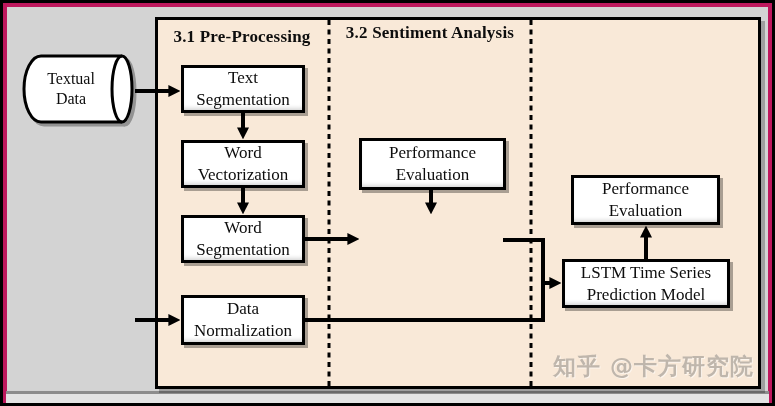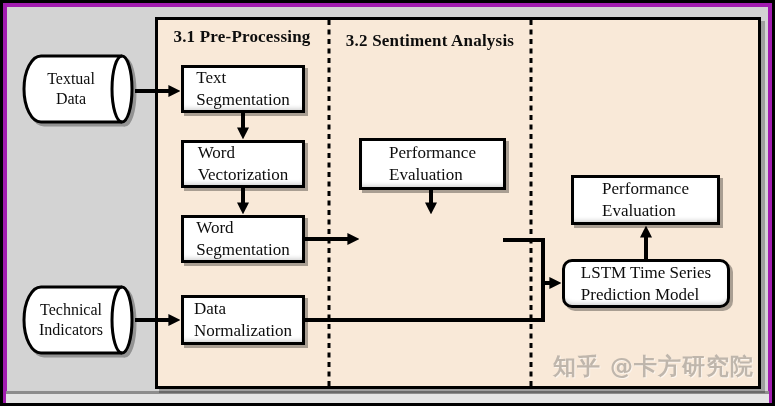--- a/index.html
+++ b/index.html
@@ -6,53 +6,53 @@
     --panel-fill:#f9e9d8;
     --bg:#d3d3d3;
     --box-fill:#ffffff;
     --line:#000000;
     --watermark:#bfb6ac;
   }
   *{margin:0;padding:0;box-sizing:border-box;}
   body{width:775px;height:406px;font-family:"Liberation Serif","DejaVu Serif",serif;}
   .root{
     position:relative;width:775px;height:406px;
-    background:#a21caf;border:3px solid #000;overflow:hidden;
+    background:#be185d;border:3px solid #000;overflow:hidden;
   }
   .bg-gray{position:absolute;left:4px;top:4px;right:4px;height:387px;background:var(--bg);}
   .bottom-divider{position:absolute;left:3px;right:3px;top:388px;height:3px;background:#8d8d8d;}
   .bottom-band{position:absolute;left:3px;right:3px;top:391px;bottom:0;background:#e4e4e4;}
   .panel{
     position:absolute;left:152px;top:14px;width:606px;height:372px;
     background:var(--panel-fill);border:3px solid var(--line);
     box-shadow:4px 4px 0 rgba(0,0,0,0.25);
     z-index:1;
   }
   .stage-header{
     position:absolute;z-index:10;text-align:center;
     font-weight:bold;font-size:17px;color:#0d0d0d;letter-spacing:0.2px;
   }
   .hdr-1{left:152px;top:24px;width:174px;}
-  .hdr-2{left:326px;top:28px;width:202px;}
+  .hdr-2{left:326px;top:20px;width:202px;}
   .hdr-3{left:532px;top:25px;width:220px;}
   .node{
     position:absolute;z-index:10;
     background:var(--box-fill);border:3px solid var(--line);
     box-shadow:3px 3px 0 rgba(0,0,0,0.32), inset 0 -4px 5px -3px rgba(0,0,0,0.22);
-    display:flex;align-items:center;justify-content:center;
+    display:flex;align-items:center;justify-content:center;text-align:center;
   }
   .node-label{font-size:17px;line-height:1.28;color:#0d0d0d;white-space:pre-line;}
   .n-text-seg{left:178px;top:62px;width:124px;height:48px;}
   .n-word-vec{left:178px;top:137px;width:124px;height:48px;}
   .n-word-seg{left:178px;top:212px;width:124px;height:48px;}
   .n-data-norm{left:178px;top:292px;width:124px;height:50px;}
   .n-perf-sent{left:356px;top:135px;width:147px;height:52px;}
   .n-cnn{left:356px;top:212px;width:146px;height:51px;}
   .n-perf-model{left:568px;top:172px;width:149px;height:50px;}
-  .n-lstm{left:559px;top:256px;width:168px;height:49px;border-radius:10px;}
+  .n-lstm{left:559px;top:256px;width:168px;height:49px;}
   .cylinder{position:absolute;z-index:10;width:116px;height:74px;}
   .cyl-textual{left:18px;top:49px;}
   .cyl-technical{left:18px;top:280px;}
   .cylinder svg{position:absolute;left:0;top:0;filter:drop-shadow(3px 3px 0 rgba(0,0,0,0.3));}
   .cyl-label{
     position:absolute;left:0;top:0;width:100%;height:100%;
     display:flex;align-items:center;justify-content:center;text-align:center;
     font-size:16px;line-height:1.28;color:#0d0d0d;white-space:pre-line;
     padding-right:16px;
   }
@@ -102,28 +102,20 @@
 
   <div class="cylinder cyl-textual">
     <svg width="116" height="74" viewBox="0 0 116 74">
       <path d="M 20 4 L 101 4 A 10 33 0 0 1 101 70 L 20 70 A 17 33 0 0 1 20 4 Z" fill="#fff" stroke="#000" stroke-width="3"></path>
       <path d="M 101 4 A 10 33 0 0 0 101 70" fill="none" stroke="#000" stroke-width="3"></path>
     </svg>
     <div class="cyl-label">Textual
 Data</div>
   </div>
 
-  <div class="cylinder cyl-technical">
-    <svg width="116" height="74" viewBox="0 0 116 74">
-      <path d="M 20 4 L 101 4 A 10 33 0 0 1 101 70 L 20 70 A 17 33 0 0 1 20 4 Z" fill="#fff" stroke="#000" stroke-width="3"></path>
-      <path d="M 101 4 A 10 33 0 0 0 101 70" fill="none" stroke="#000" stroke-width="3"></path>
-    </svg>
-    <div class="cyl-label">Technical
-Indicators</div>
-  </div>
 
   <div class="node n-text-seg">
     <span class="node-label">Text
 Segmentation</span>
   </div>
   <div class="node n-word-vec">
     <span class="node-label">Word
 Vectorization</span>
   </div>
   <div class="node n-word-seg">

